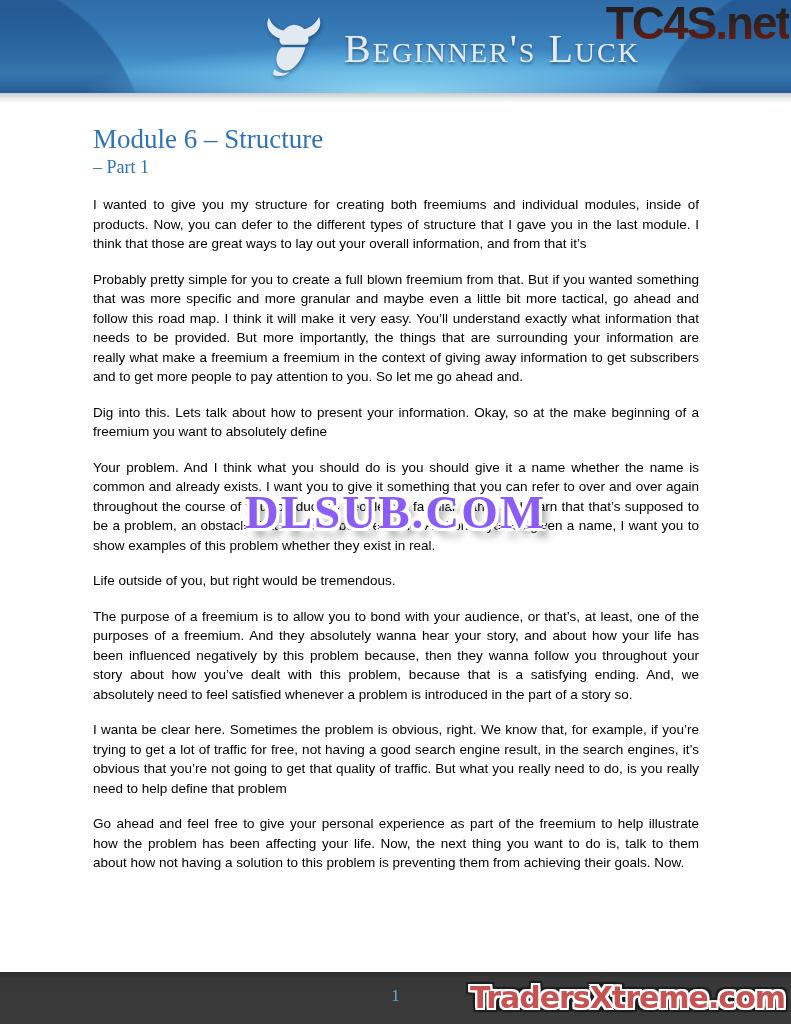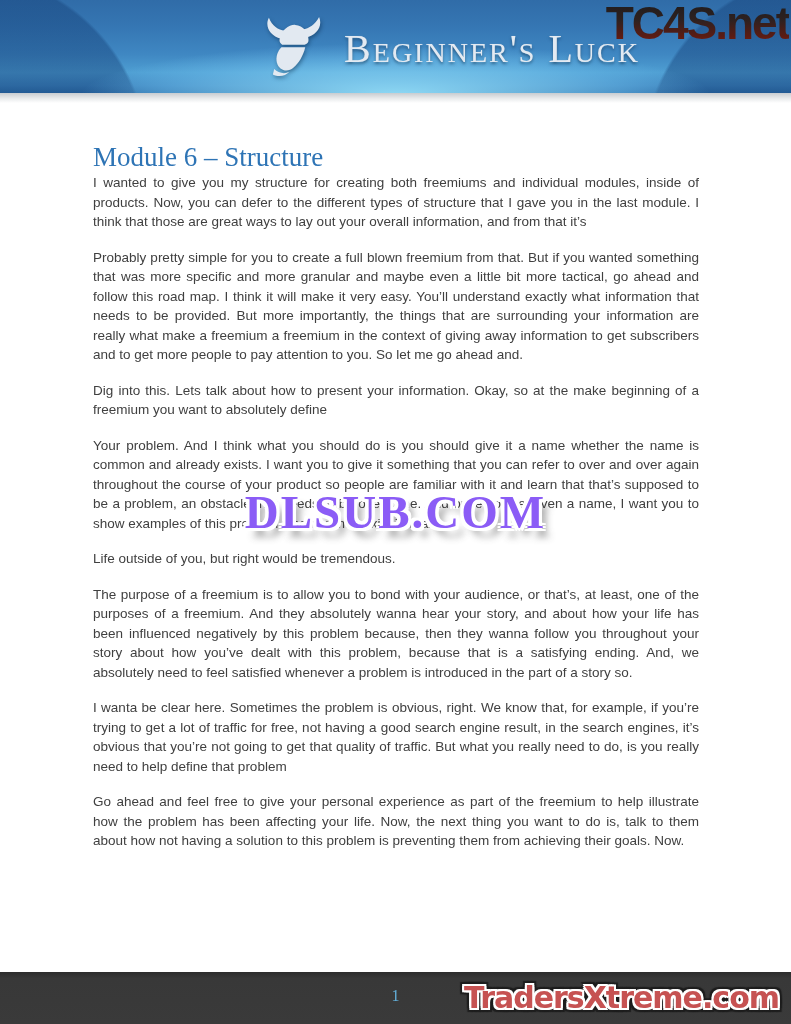--- a/index.html
+++ b/index.html
@@ -36,31 +36,31 @@
     background:linear-gradient(180deg,#1b1b1d 0%,#2e2120 45%,#5c1c13 75%,#8f2213 100%);
     -webkit-background-clip:text;background-clip:text;
     color:transparent;-webkit-text-fill-color:transparent;
   }
   .header-strip{
     position:absolute;top:93px;left:0;width:791px;height:10px;
     background:linear-gradient(180deg,#c8ccd0 0%,#e9ebec 55%,#ffffff 100%);
   }
 
   
-  .content{position:absolute;left:93px;top:141px;width:606px;}
+  .content{position:absolute;left:93px;top:123px;width:606px;}
   .doc-title{
     margin:0;font-family:"Liberation Serif",serif;font-weight:normal;
     font-size:27px;line-height:32px;color:#2e74b5;
   }
   .doc-subtitle{
     margin:1px 0 17px 0;font-family:"Liberation Serif",serif;font-weight:normal;
     font-size:18px;line-height:22px;color:#2e74b5;
   }
   .doc-paragraphs p{
-    margin:0 0 16px 0;font-size:13.5px;line-height:19.5px;color:#404040;
+    margin:0 0 16px 0;font-size:13.5px;line-height:19.5px;color:#000000;
     text-align:justify;
   }
 
   
   .dl-watermark{
     position:absolute;left:50%;top:512px;transform:translate(-50%,-50%);
     font-family:"Liberation Serif",serif;font-weight:bold;
     font-size:47px;letter-spacing:2px;color:#8b5cf6;white-space:nowrap;
     text-shadow:
       -3px -3px 0 #fff, 3px -3px 0 #fff, -3px 3px 0 #fff, 3px 3px 0 #fff,
@@ -71,21 +71,21 @@
   
   .footer{
     position:absolute;left:0;bottom:0;width:791px;height:52px;
     background:linear-gradient(180deg,#2c2c2c 0%,#383838 12%,#3a3a3a 100%);
   }
   .page-number{
     position:absolute;left:0;right:0;top:15px;text-align:center;
     font-family:"Liberation Serif",serif;font-size:16px;color:#62aed8;
   }
   .tx-watermark{
-    position:absolute;right:12px;top:8px;
+    position:absolute;right:6px;top:8px;
     font-family:"DejaVu Sans",sans-serif;font-weight:bold;
     font-size:30px;letter-spacing:-1px;color:#c65252;white-space:nowrap;
     text-shadow:
       -2px -2px 0 #fff, 2px -2px 0 #fff, -2px 2px 0 #fff, 2px 2px 0 #fff,
       0 -2px 0 #fff, 0 2px 0 #fff, -2px 0 0 #fff, 2px 0 0 #fff,
       -4px -4px 1px #1d1d1d, 4px -4px 1px #1d1d1d, -4px 4px 1px #1d1d1d,
       4px 4px 1px #1d1d1d, 0 -4px 1px #1d1d1d, 0 4px 1px #1d1d1d,
       -4px 0 1px #1d1d1d, 4px 0 1px #1d1d1d;
   }
 </style>
@@ -106,20 +106,21 @@
         </g>
       </svg>
       <span class="brand-text">Beginner's Luck</span>
     </div>
     <div class="tc4s">TC4S.net</div>
   </div>
   <div class="header-strip"></div>
 
   <div class="content">
     <h1 class="doc-title">Module 6 – Structure</h1>
+    <h2 class="doc-subtitle">– Part 1</h2>
     <div class="doc-paragraphs">
       <p>I wanted to give you my structure for creating both freemiums and individual modules, inside of products. Now, you can defer to the different types of structure that I gave you in the last module. I think that those are great ways to lay out your overall information, and from that it’s</p>
       <p>Probably pretty simple for you to create a full blown freemium from that. But if you wanted something that was more specific and more granular and maybe even a little bit more tactical, go ahead and follow this road map. I think it will make it very easy. You’ll understand exactly what information that needs to be provided. But more importantly, the things that are surrounding your information are really what make a freemium a freemium in the context of giving away information to get subscribers and to get more people to pay attention to you. So let me go ahead and.</p>
       <p>Dig into this. Lets talk about how to present your information. Okay, so at the make beginning of a freemium you want to absolutely define</p>
       <p>Your problem. And I think what you should do is you should give it a name whether the name is common and already exists. I want you to give it something that you can refer to over and over again throughout the course of your product so people are familiar with it and learn that that’s supposed to be a problem, an obstacle that needs to be overcome. And once you’ve given a name, I want you to show examples of this problem whether they exist in real.</p>
       <p>Life outside of you, but right would be tremendous.</p>
       <p>The purpose of a freemium is to allow you to bond with your audience, or that’s, at least, one of the purposes of a freemium. And they absolutely wanna hear your story, and about how your life has been influenced negatively by this problem because, then they wanna follow you throughout your story about how you’ve dealt with this problem, because that is a satisfying ending. And, we absolutely need to feel satisfied whenever a problem is introduced in the part of a story so.</p>
       <p>I wanta be clear here. Sometimes the problem is obvious, right. We know that, for example, if you’re trying to get a lot of traffic for free, not having a good search engine result, in the search engines, it’s obvious that you’re not going to get that quality of traffic. But what you really need to do, is you really need to help define that problem</p>
       <p>Go ahead and feel free to give your personal experience as part of the freemium to help illustrate how the problem has been affecting your life. Now, the next thing you want to do is, talk to them about how not having a solution to this problem is preventing them from achieving their goals. Now.</p>
     </div>

